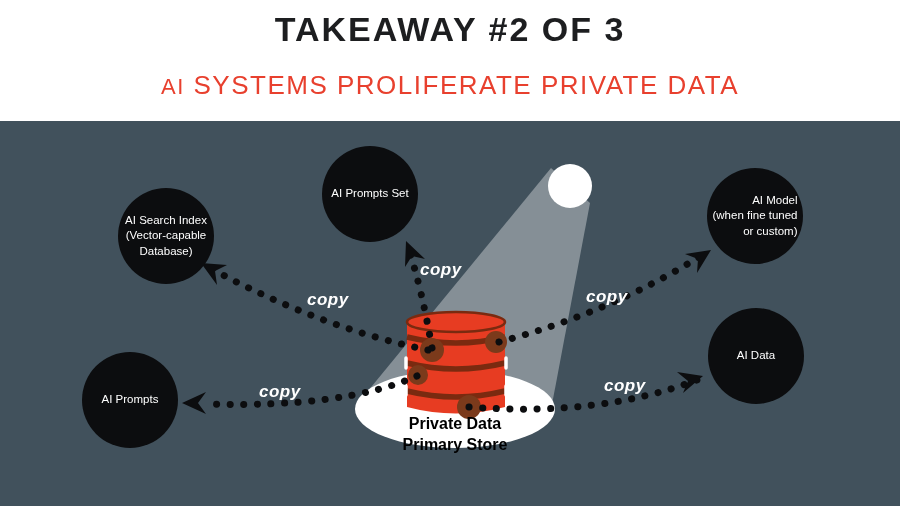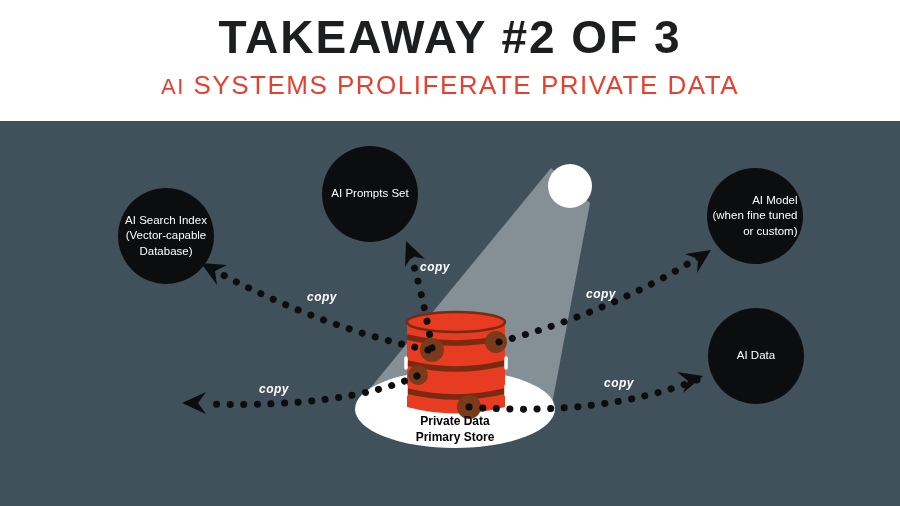--- a/index.html
+++ b/index.html
@@ -5,21 +5,21 @@
   html,body{margin:0;padding:0;background:#ffffff;}
   #stage{
     position:relative;width:900px;height:506px;overflow:hidden;
     font-family:"Liberation Sans", sans-serif;
     background:#ffffff;
   }
   
   #header{position:absolute;left:0;top:0;width:900px;height:121px;background:var(--header_bg);}
   #title{
     position:absolute;left:0;top:10px;width:100%;text-align:center;
-    font-size:46px;font-weight:700;letter-spacing:2px;color:var(--title_color);
+    font-size:34px;font-weight:700;letter-spacing:2px;color:var(--title_color);
     font-family:"Liberation Sans", sans-serif;
   }
   #subtitle{
     position:absolute;left:0;top:70px;width:100%;text-align:center;
     color:var(--subtitle_red);letter-spacing:1.5px;
   }
   #subtitle .ai{font-size:22px;}
   #subtitle .rest{font-size:26px;}
   
   #panel{position:absolute;left:0;top:121px;width:900px;height:385px;background:var(--background);}
@@ -36,25 +36,25 @@
   .arrow{fill:var(--dot_black);}
   
   .node{
     position:absolute;width:96px;height:96px;border-radius:50%;
     background:var(--node);color:var(--white);
     display:flex;align-items:center;justify-content:center;text-align:center;
     font-size:11.5px;line-height:1.35;white-space:pre-line;
   }
   .copy-label{
     position:absolute;color:var(--white);font-style:italic;font-weight:700;
-    font-size:12px;letter-spacing:0.5px;
+    font-size:17px;letter-spacing:0.5px;
   }
   #store-label{
     position:absolute;left:375px;top:414px;width:160px;text-align:center;
-    color:#000;font-weight:700;font-size:12px;line-height:1.3;white-space:pre-line;
+    color:#000;font-weight:700;font-size:16px;line-height:1.3;white-space:pre-line;
   }
 </style>
 </head>
 <body>
 
 <div id="stage">
 
   <div id="header">
     <div id="title">TAKEAWAY #2 OF 3</div>
     <div id="subtitle"><span class="ai">AI</span><span class="rest"> SYSTEMS PROLIFERATE PRIVATE DATA</span></div>
@@ -100,20 +100,21 @@
   </svg>
 
   <div class="node" style="left:118px;top:188px;">AI Search Index
 (Vector-capable
 Database)</div>
   <div class="node" style="left:322px;top:146px;">AI Prompts Set</div>
   <div class="node" style="left:707px;top:168px;text-align:right;">AI Model
 (when fine tuned
 or custom)</div>
   <div class="node" style="left:708px;top:308px;">AI Data</div>
+  <div class="node" style="left:82px;top:352px;">AI Prompts</div>
 
   <span class="copy-label" style="left:420px;top:260px;">copy</span>
   <span class="copy-label" style="left:307px;top:290px;">copy</span>
   <span class="copy-label" style="left:259px;top:382px;">copy</span>
   <span class="copy-label" style="left:586px;top:287px;">copy</span>
   <span class="copy-label" style="left:604px;top:376px;">copy</span>
 
   <div id="store-label">Private Data
 Primary Store</div>
 

